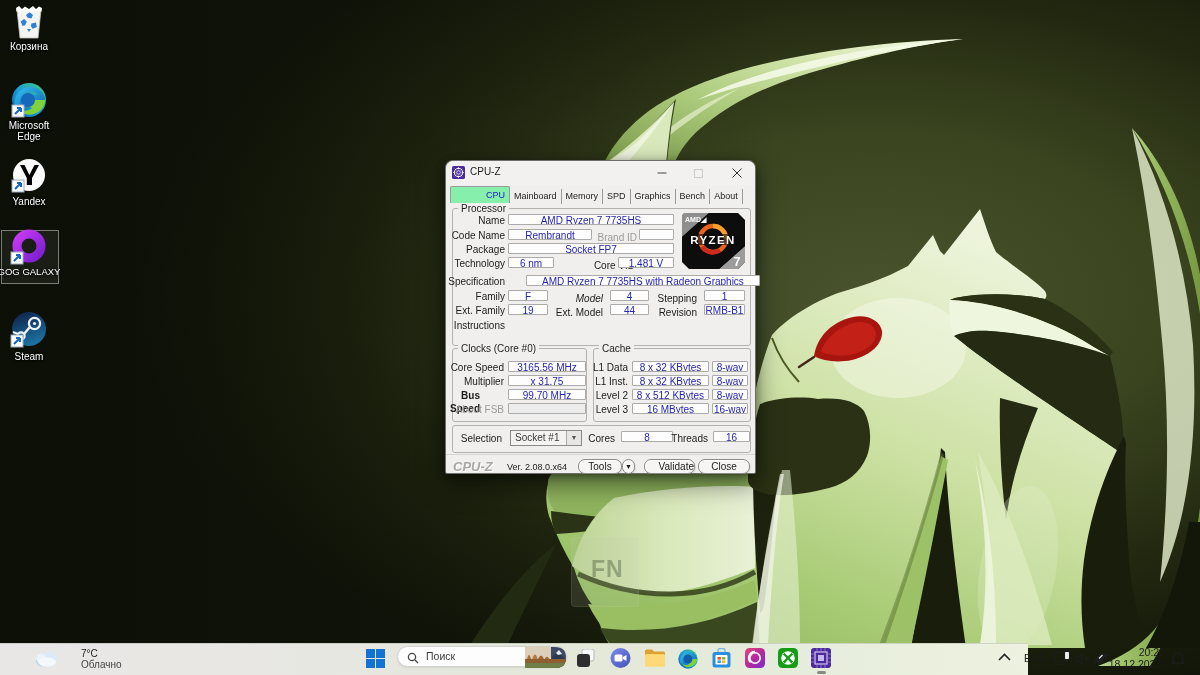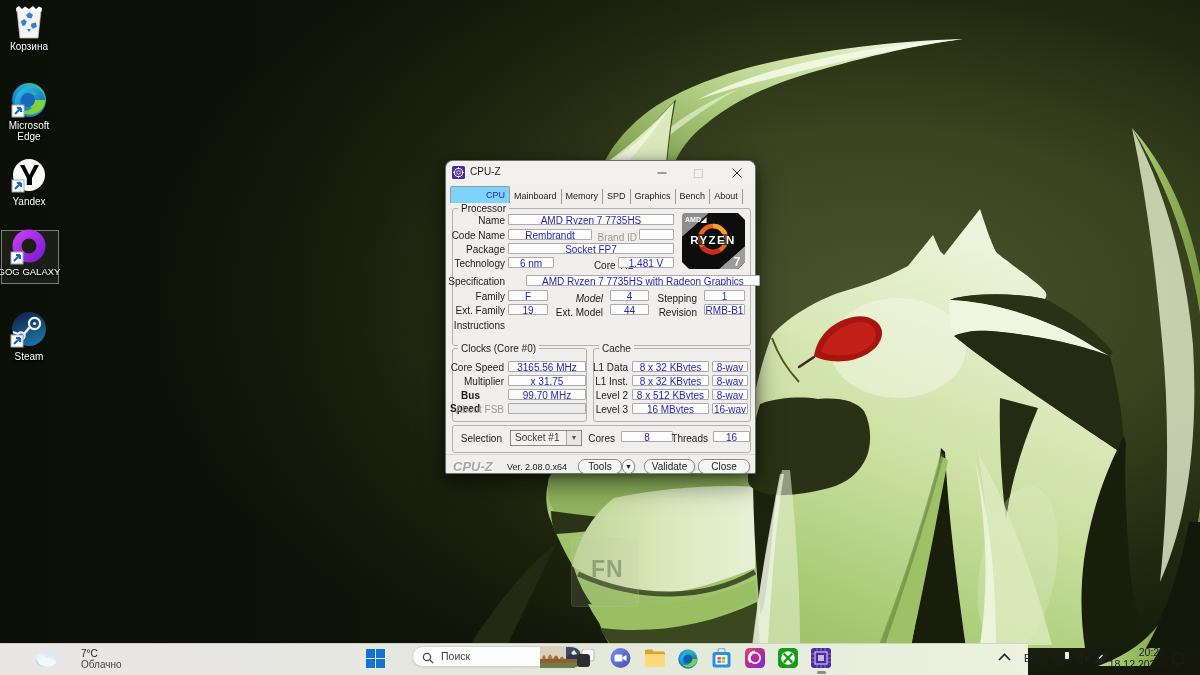--- a/index.html
+++ b/index.html
@@ -13,41 +13,41 @@
 
 #cpuz{position:absolute;left:445px;top:160px;width:311px;height:314px;background:#f0efee;
 border:1px solid rgba(40,40,40,0.65);border-radius:8px 8px 2px 2px;
 box-shadow:0 10px 26px rgba(0,0,0,0.5), 0 2px 8px rgba(0,0,0,0.35);font-size:11px;color:#111;}
 #titlebar{position:absolute;left:0;top:0;width:100%;height:24px;background:#f2f1f0;border-radius:8px 8px 0 0;}
 #cicon{position:absolute;left:6px;top:5px;}
 #ctitle{position:absolute;left:24px;top:5px;font-size:10px;color:#1b1b1b;}
 .cbtn{position:absolute;top:7px;width:10px;height:10px;}
 #tabs{position:absolute;left:4px;top:26px;height:16px;white-space:nowrap;}
 .tab{display:inline-block;font-size:9px;color:#1b1b1b;padding:1px 4px;border-right:1px solid #9a9a9a;line-height:13px;}
-.tab.sel{color:#2222b8;background:#7dd3fc;border:1px solid #9a9a9a;border-bottom:none;border-radius:2px 2px 0 0;position:relative;top:-1px;padding-top:2px;padding-left:35px;}
+.tab.sel{color:#2222b8;background:#86efac;border:1px solid #9a9a9a;border-bottom:none;border-radius:2px 2px 0 0;position:relative;top:-1px;padding-top:2px;padding-left:35px;}
 .grp{position:absolute;border:1px solid #b4b2af;border-radius:3px;}
 .grplbl{position:absolute;left:5px;top:-6px;background:#f0efee;padding:0 3px;font-size:10px;line-height:11px;color:#1b1b1b;}
 .lab{position:absolute;text-align:right;font-size:10px;line-height:13px;color:#1b1b1b;}
 .lab.dis{color:#9c9a98;}
 .fld{position:absolute;height:11px;background:#fdfdfd;border:1px solid #ababab;border-radius:1px;
 color:#2424b4;font-size:10px;line-height:11px;text-align:center;overflow:hidden;white-space:nowrap;}
 #combo{position:absolute;left:64px;top:269px;width:72px;height:16px;background:#f4f3f2;border:1px solid #8a8a8a;font-size:10px;line-height:14px;color:#3a3a3a;padding-left:4px;}
 #combobtn{position:absolute;right:0;top:0;width:15px;height:14px;background:#e8e6e4;border-left:1px solid #aaa;font-size:7px;color:#555;text-align:center;line-height:14px;}
 #footer{position:absolute;left:0;top:293px;width:100%;height:21px;border-top:1px solid #d8d6d4;}
 #cpuzlogo{position:absolute;left:7px;top:4px;font-size:13px;font-weight:bold;font-style:italic;color:#a8a6a4;letter-spacing:0px;text-shadow:1px 1px 0 #fff;}
 #verstr{position:absolute;left:61px;top:7px;font-size:9px;color:#1b1b1b;}
 .btn{position:absolute;top:4px;height:15px;background:#f6f5f4;border:1px solid #8a8a8a;border-radius:7px;
 font-size:10px;line-height:13px;text-align:center;color:#1b1b1b;box-shadow:inset 1px 1px 0 #fff, 1px 1px 0 rgba(0,0,0,0.08);}
 #amdlogo{position:absolute;left:236px;top:52px;width:63px;height:56px;}
 
 #taskbar{position:absolute;left:0;top:643px;width:1028px;height:32px;
 background:linear-gradient(90deg,#e9e7e6 0%,#e7e7e2 30%,#e3e8d9 55%,#e6ecdb 75%,#edf2e0 100%);
 border-top:1px solid rgba(120,130,110,0.25);}
 .tbtxt{position:absolute;color:#1b1b1b;}
-#searchpill{position:absolute;left:412px;top:2px;width:170px;height:21px;background:#fdfdfd;border:1px solid #d2d2cc;border-radius:11px;box-shadow:0 1px 2px rgba(0,0,0,0.08);}
+#searchpill{position:absolute;left:397px;top:2px;width:170px;height:21px;background:#fdfdfd;border:1px solid #d2d2cc;border-radius:11px;box-shadow:0 1px 2px rgba(0,0,0,0.08);}
 </style>
 </head>
 <body>
 <div id="desktop">
 <svg id="wall" width="1200" height="675" viewBox="0 0 1200 675">
 <defs>
 <radialGradient id="bgglow" cx="0.73" cy="0.44" r="0.62">
  <stop offset="0" stop-color="#49532e"></stop>
  <stop offset="0.40" stop-color="#3a441f"></stop>
  <stop offset="0.72" stop-color="#222810"></stop>
@@ -348,21 +348,21 @@
  <div class="lab" style="left:114px;top:271px;width:55px;">Cores</div>
  <div class="fld" style="left:175px;top:270px;width:52px;">8</div>
  <div class="lab" style="left:222px;top:271px;width:40px;">Threads</div>
  <div class="fld" style="left:267px;top:270px;width:37px;">16</div>
 
  <div id="footer">
   <span id="cpuzlogo">CPU-Z</span>
   <span id="verstr">Ver. 2.08.0.x64</span>
   <span class="btn" style="left:132px;width:44px;">Tools</span>
   <span class="btn" style="left:176px;width:13px;font-size:7px;">▼</span>
-  <span class="btn" style="left:198px;width:51px;">Validate</span>
+  <span class="btn" style="left:198px;width:51px;text-align:right;">Validate</span>
   <span class="btn" style="left:252px;width:52px;">Close</span>
  </div>
 </div>
 
 <div id="taskbar">
  <svg style="position:absolute;left:33px;top:3px;" width="27" height="22" viewBox="0 0 27 22">
   <ellipse cx="10" cy="14" rx="7" ry="5.5" fill="#bcd2ea"></ellipse>
   <ellipse cx="16" cy="11" rx="8" ry="6.5" fill="#dce9f6"></ellipse>
   <ellipse cx="8" cy="11" rx="5" ry="4.5" fill="#eaf2fa"></ellipse>
   <ellipse cx="14" cy="15" rx="9" ry="4.5" fill="#f3f8fc"></ellipse>

